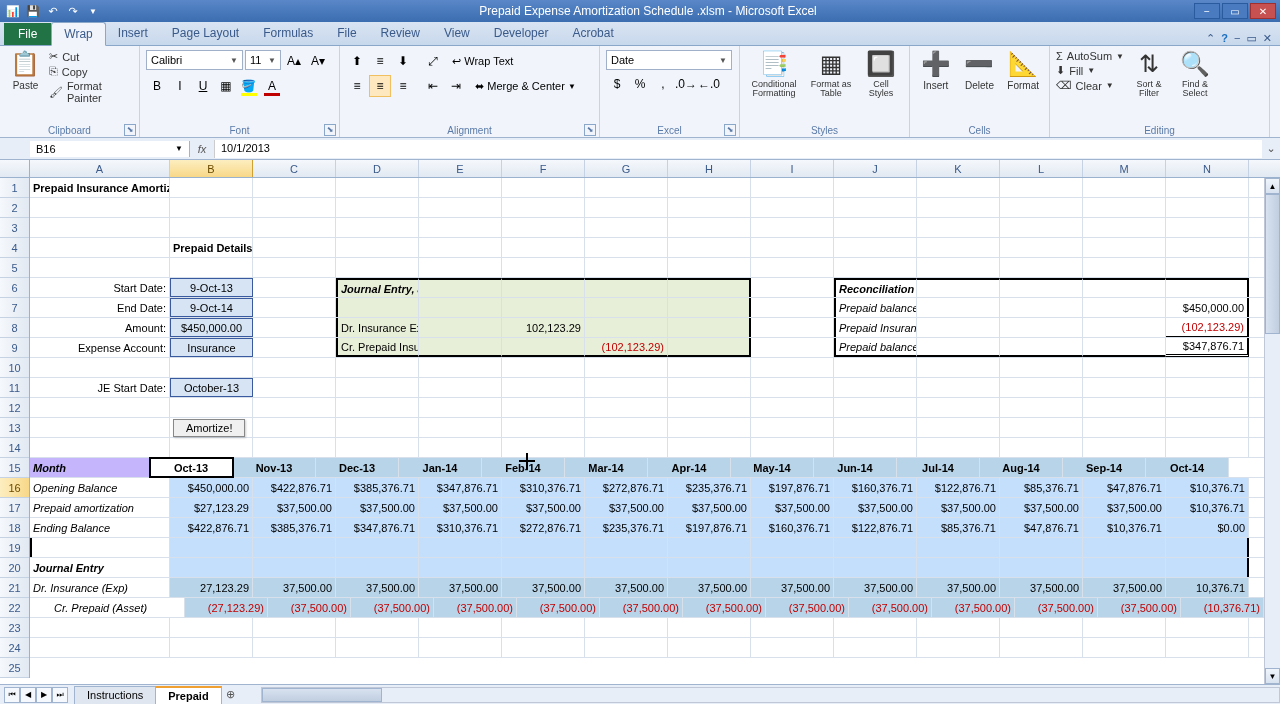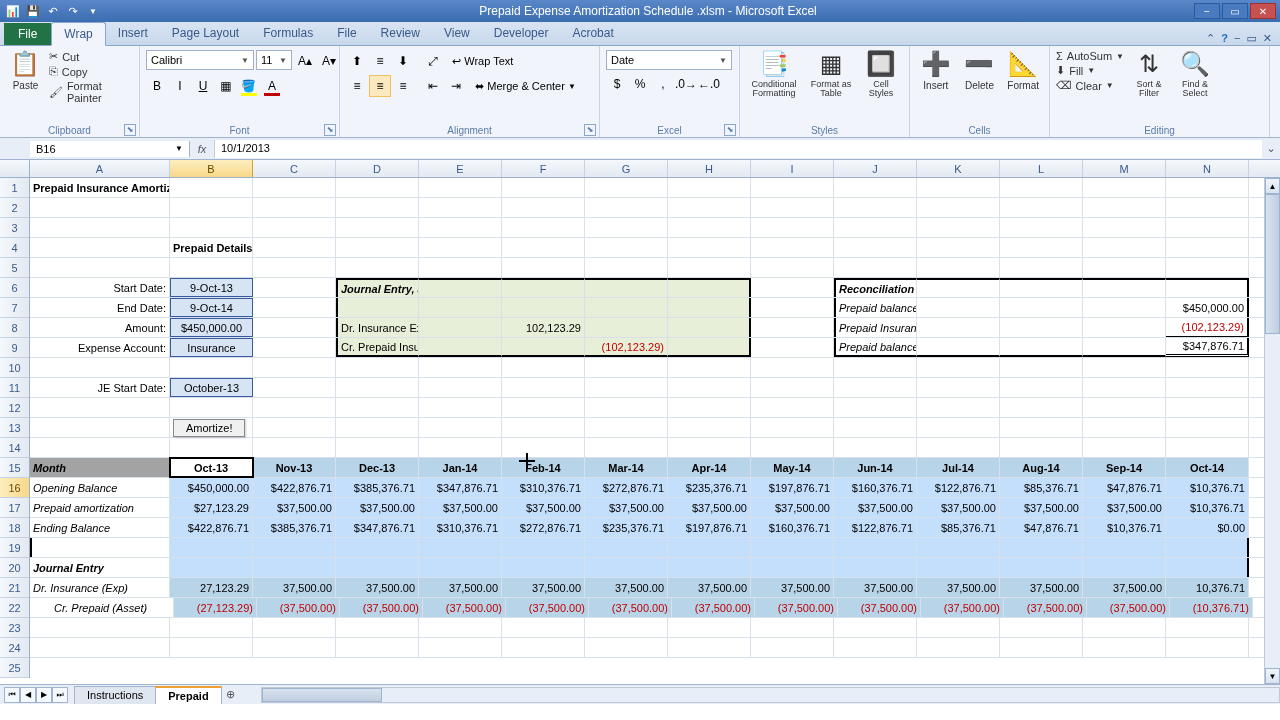--- a/index.html
+++ b/index.html
@@ -161,21 +161,21 @@
             <span>Format Painter</span>
           </div>
       </div>
     </div>
     <div class="ribbon-group-label"><span>Clipboard</span><span class="launcher">⬊</span></div>
   </div>
 
   <div class="ribbon-group" style="width:200px">
     <div class="rg-content" style="flex-direction:column;gap:3px">
       <div style="display:flex;gap:2px">
-        <div class="sel" style="width:108px">
+        <div class="sel" style="width:97px">
             <span>Calibri</span>
             <span class="dd">▼</span>
           </div>
         <div class="sel" style="width:36px">
             <span>11</span>
             <span class="dd">▼</span>
           </div>
         <div class="btn-sq">A▴</div>
         <div class="btn-sq">A▾</div>
       </div>
@@ -591,21 +591,21 @@
           <div class="cell " style="width: 83px;"></div>
           <div class="cell " style="width: 83px;"></div>
           <div class="cell " style="width: 83px;"></div>
           <div class="cell " style="width: 83px;"></div>
           <div class="cell " style="width: 83px;"></div>
           <div class="cell " style="width: 83px;"></div>
           <div class="cell " style="width: 83px;"></div>
           <div class="cell " style="width: 83px;"></div>
         </div>
         <div class="row hi-row sel-range">
-          <div class="cell b i" style="width: 140px; background: #a3a3a3;">Month</div>
+          <div class="cell b i" style="width: 120px; background: #c4b5fd;">Month</div>
           <div class="cell b c active-cell" style="width: 83px;">Oct-13</div>
           <div class="cell b c" style="width: 83px;">Nov-13</div>
           <div class="cell b c" style="width: 83px;">Dec-13</div>
           <div class="cell b c" style="width: 83px;">Jan-14</div>
           <div class="cell b c" style="width: 83px;">Feb-14</div>
           <div class="cell b c" style="width: 83px;">Mar-14</div>
           <div class="cell b c" style="width: 83px;">Apr-14</div>
           <div class="cell b c" style="width: 83px;">May-14</div>
           <div class="cell b c" style="width: 83px;">Jun-14</div>
           <div class="cell b c" style="width: 83px;">Jul-14</div>
@@ -703,21 +703,21 @@
           <div class="cell r" style="width: 83px;">37,500.00</div>
           <div class="cell r" style="width: 83px;">37,500.00</div>
           <div class="cell r" style="width: 83px;">37,500.00</div>
           <div class="cell r" style="width: 83px;">37,500.00</div>
           <div class="cell r" style="width: 83px;">37,500.00</div>
           <div class="cell r" style="width: 83px;">37,500.00</div>
           <div class="cell r" style="width: 83px;">37,500.00</div>
           <div class="cell r" style="width: 83px;">10,376.71</div>
         </div>
         <div class="row hi-row sel-range">
-          <div class="cell i" style="width: 144px; background: rgb(255, 255, 255); padding-left: 24px;">   Cr. Prepaid (Asset)</div>
+          <div class="cell i" style="width: 155px; background: rgb(255, 255, 255); padding-left: 24px;">   Cr. Prepaid (Asset)</div>
           <div class="cell r neg" style="width: 83px;">(27,123.29)</div>
           <div class="cell r neg" style="width: 83px;">(37,500.00)</div>
           <div class="cell r neg" style="width: 83px;">(37,500.00)</div>
           <div class="cell r neg" style="width: 83px;">(37,500.00)</div>
           <div class="cell r neg" style="width: 83px;">(37,500.00)</div>
           <div class="cell r neg" style="width: 83px;">(37,500.00)</div>
           <div class="cell r neg" style="width: 83px;">(37,500.00)</div>
           <div class="cell r neg" style="width: 83px;">(37,500.00)</div>
           <div class="cell r neg" style="width: 83px;">(37,500.00)</div>
           <div class="cell r neg" style="width: 83px;">(37,500.00)</div>

